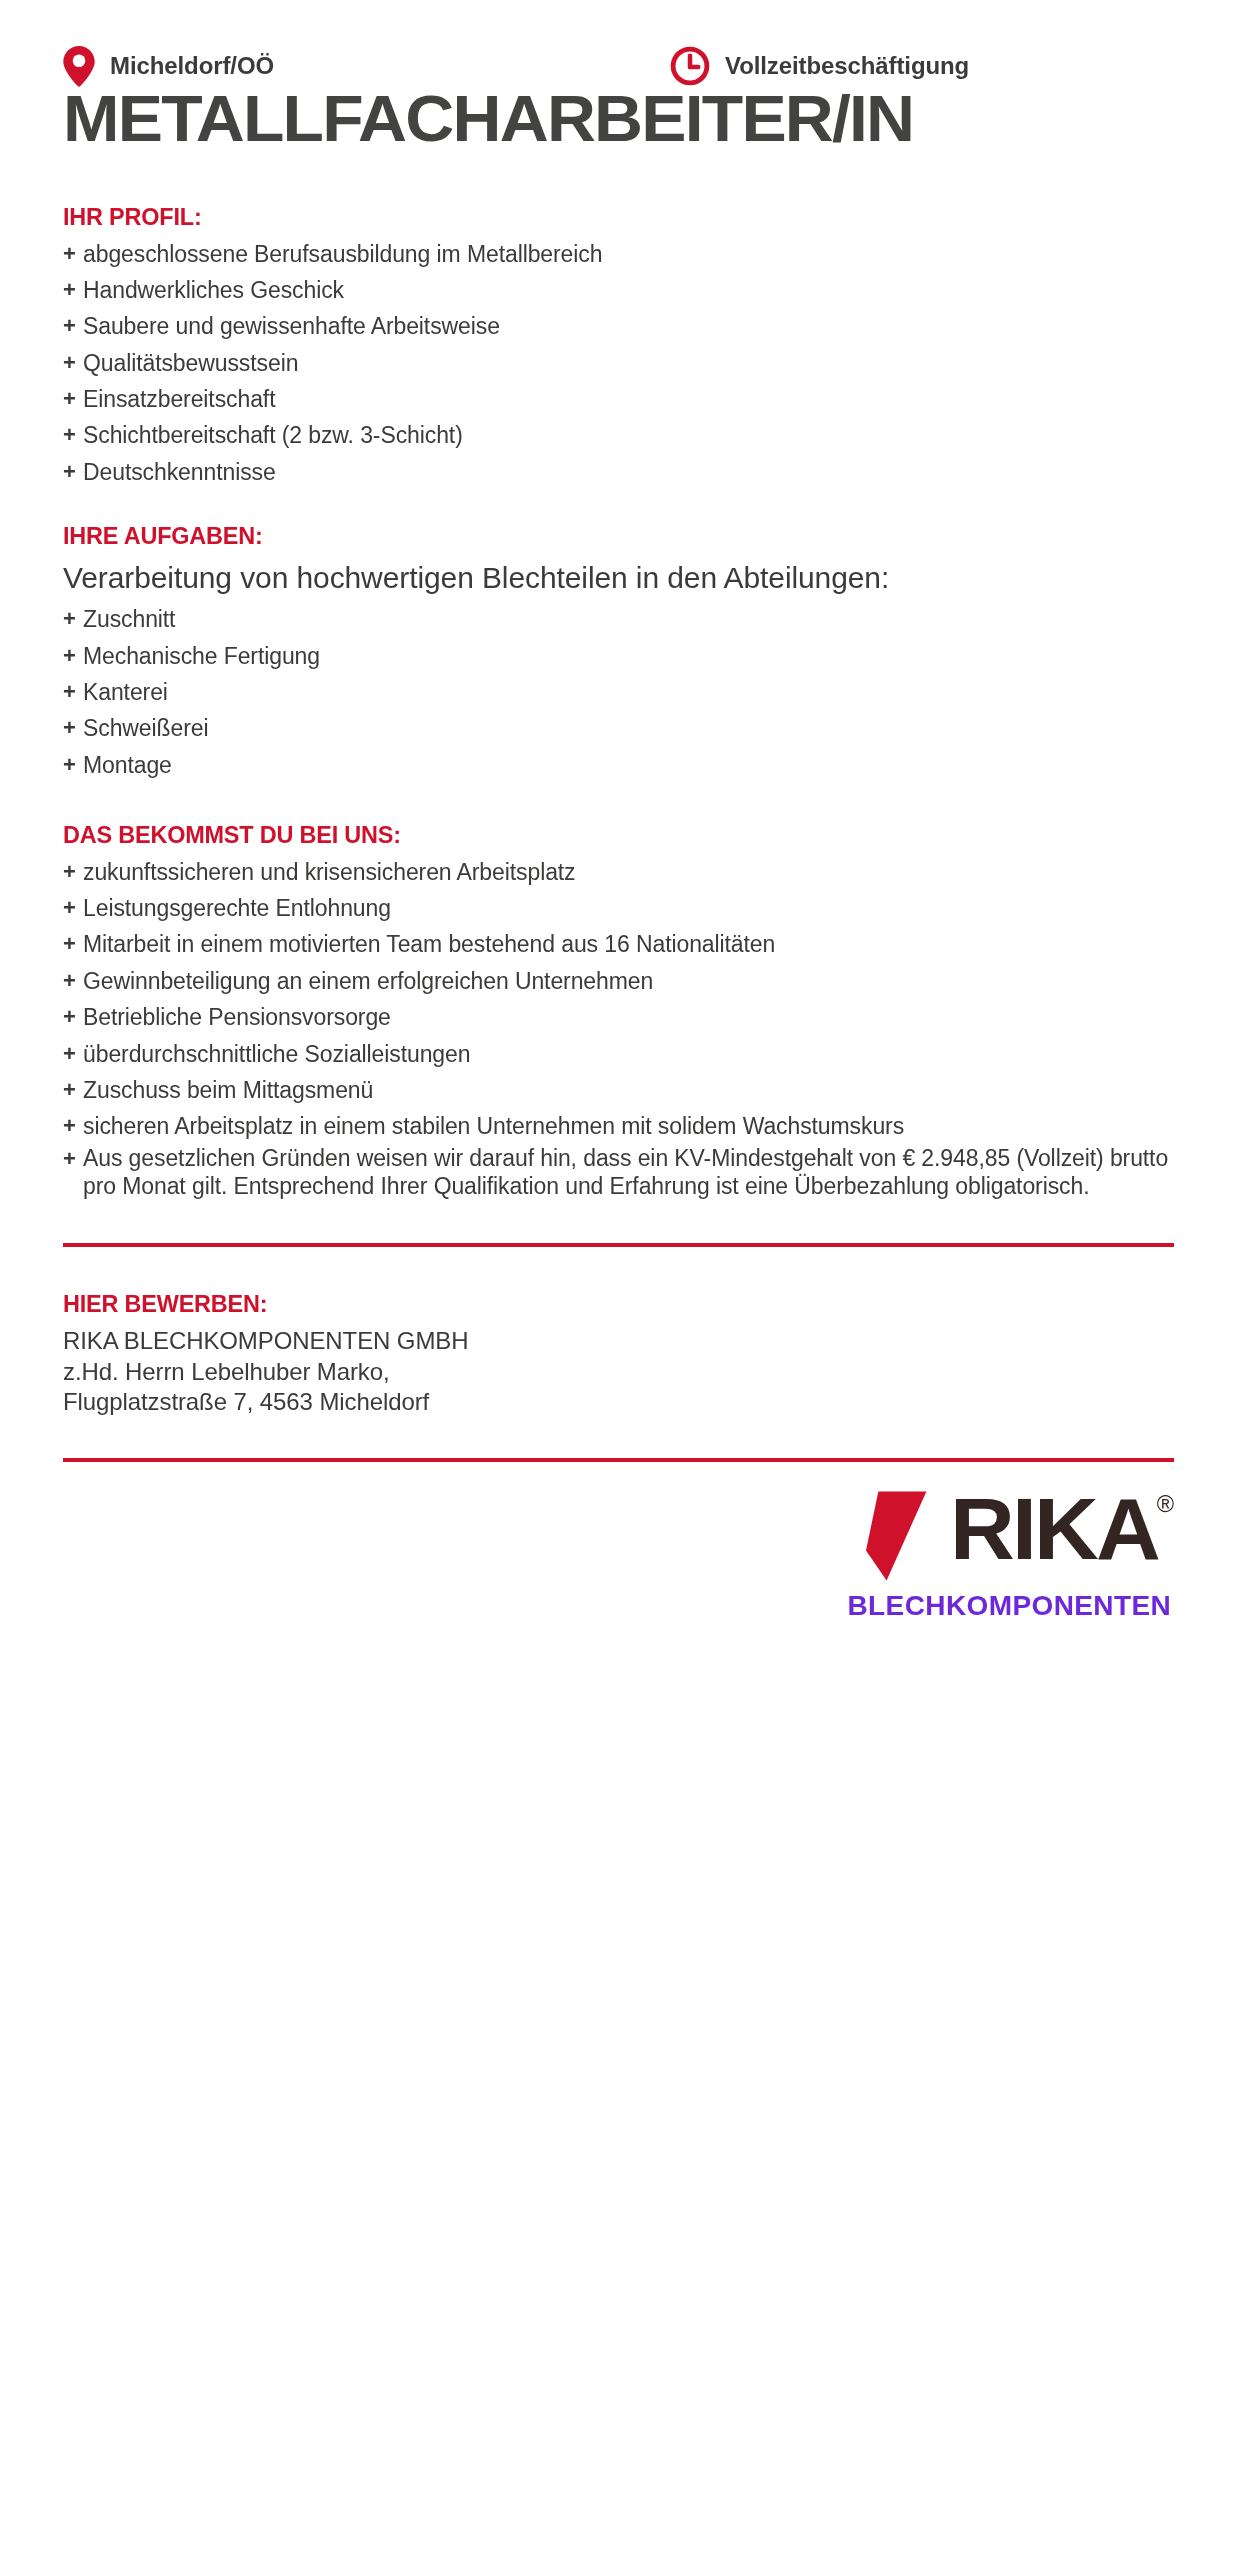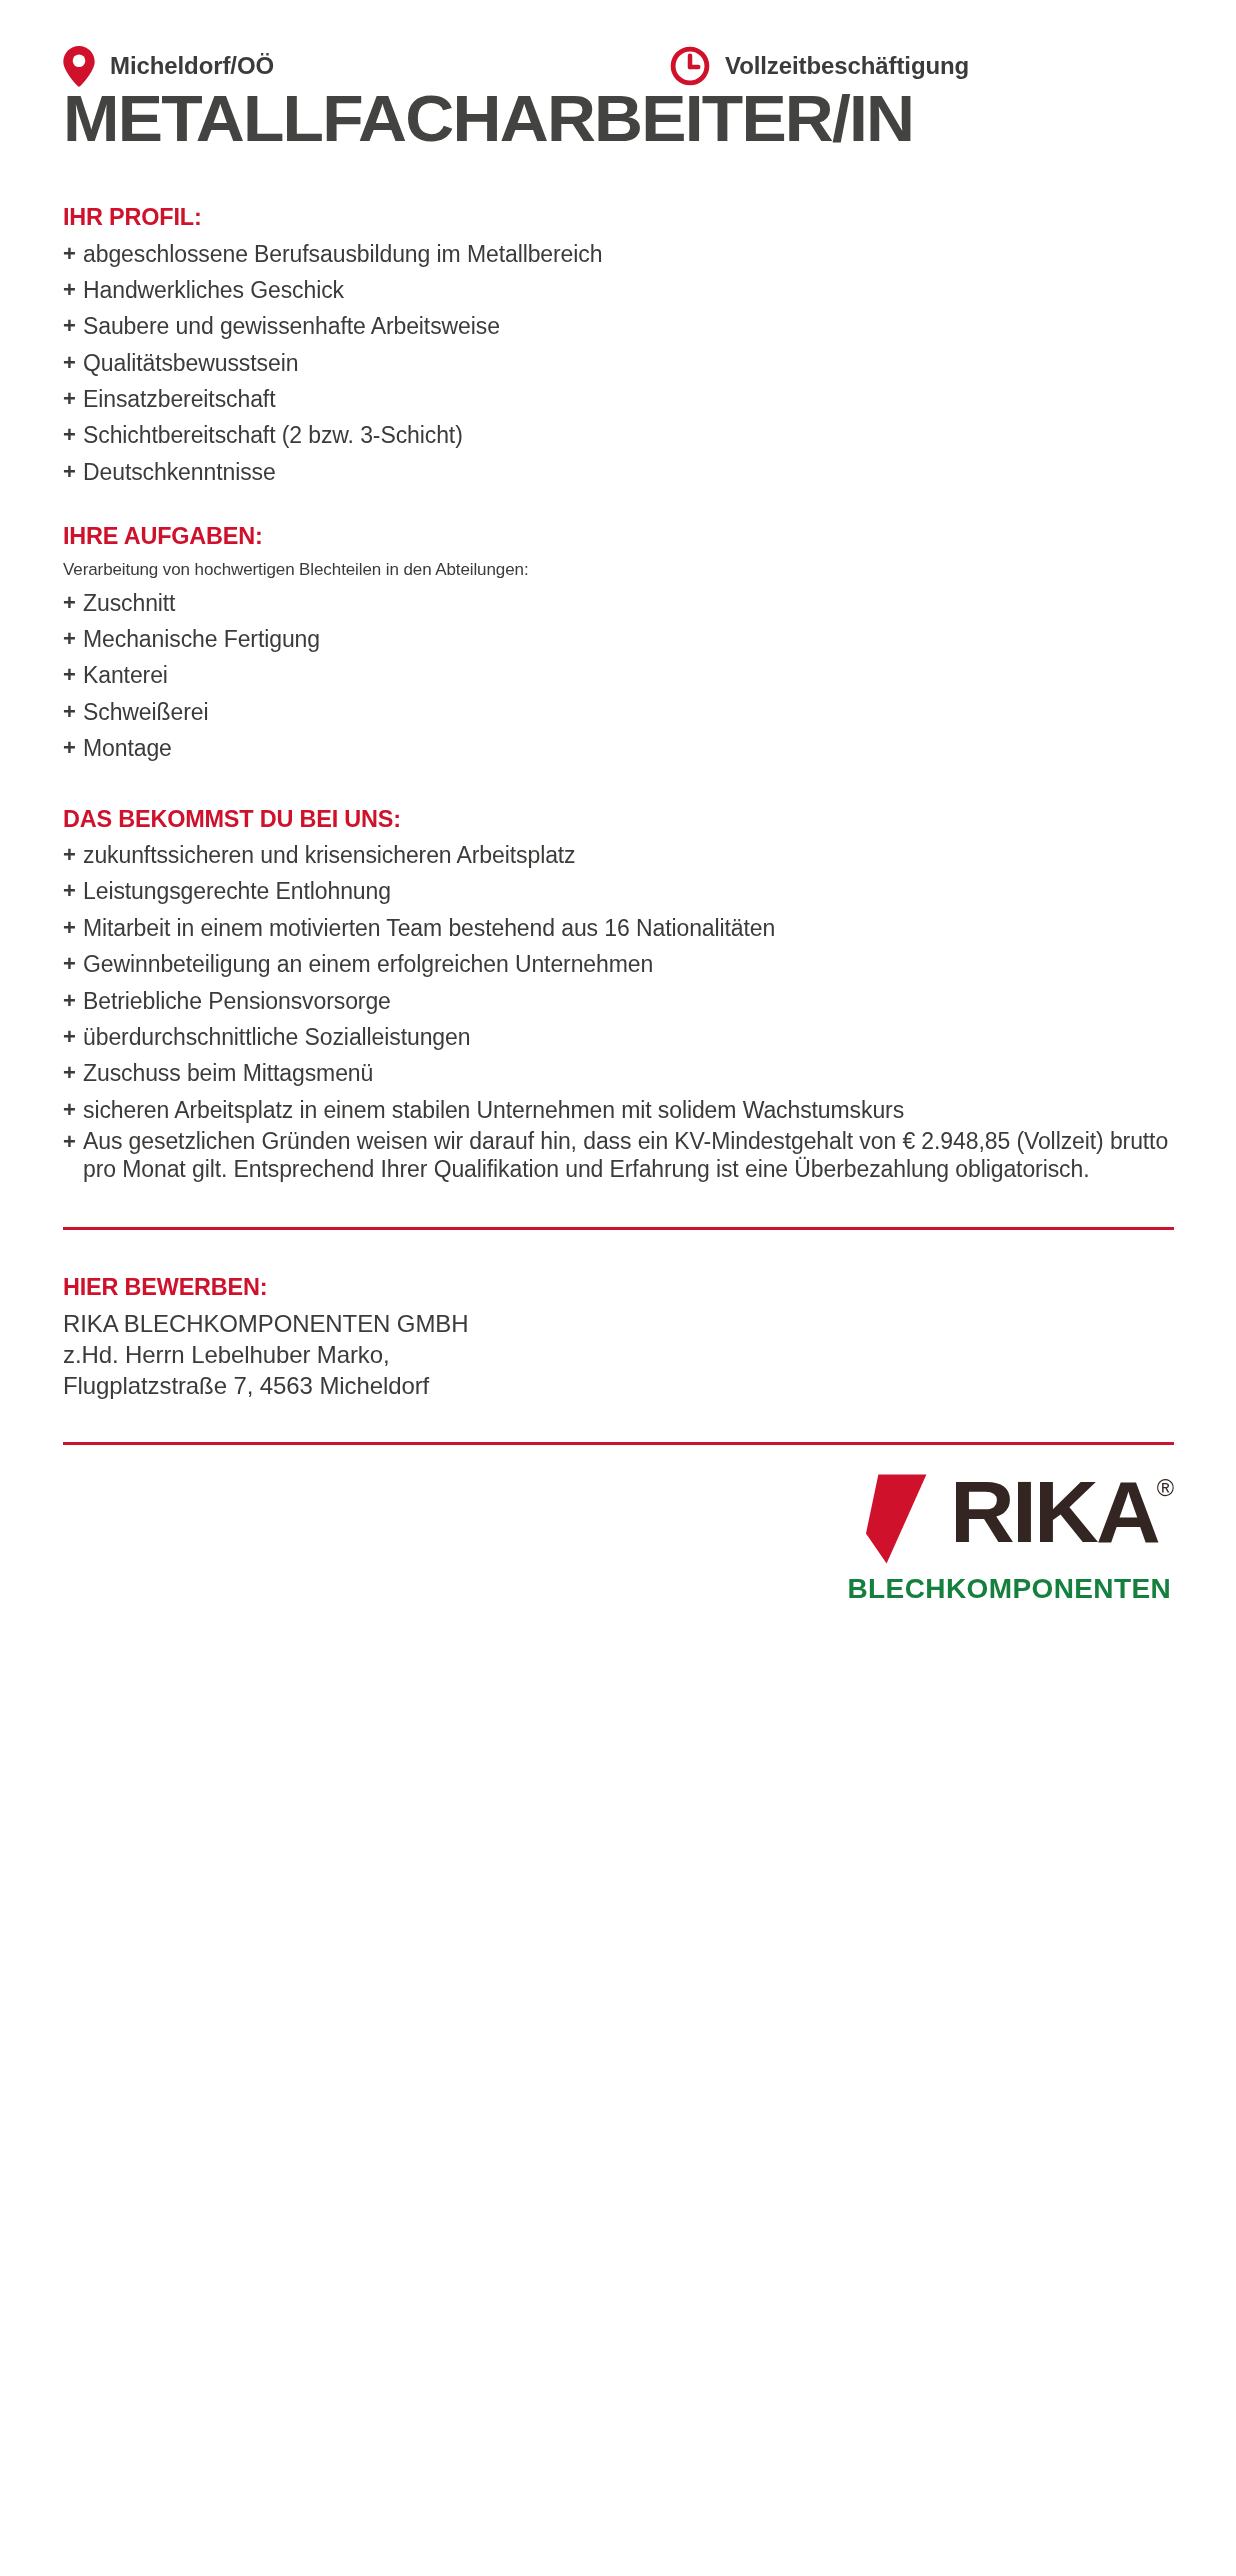--- a/index.html
+++ b/index.html
@@ -71,21 +71,21 @@
     letter-spacing: -0.2px;
     transform: scaleX(1.02);
     transform-origin: left center;
   }
   .sec-profile { margin-top: 52px; }
   .sec-tasks   { margin-top: 37px; }
   .sec-benefits{ margin-top: 43px; }
   .sec-apply   { margin-top: 44px; }
 
   .intro-line {
-    font-size: 17px;
+    font-size: 30px;
     line-height: 1.28;
     color: #3b3b39;
     margin-top: 8.3px;
     letter-spacing: -0.1px;
   }
 
   ul.bullets {
     list-style: none;
     margin: 0;
     padding: 0;
@@ -161,21 +161,21 @@
   .logo-reg {
     font-size: 23.5px;
     color: #332622;
     line-height: 1;
     margin-top: 2.8px;
     margin-left: 2.8px;
   }
   .logo-sub {
     font-size: 28px;
     font-weight: 700;
-    color: #15803d;
+    color: #6d28d9;
     letter-spacing: 0.4px;
     line-height: 1;
     margin-top: 11px;
     margin-right: 2.8px;
   }
 </style>
 </head>
 <body>
 
 <div class="page">

